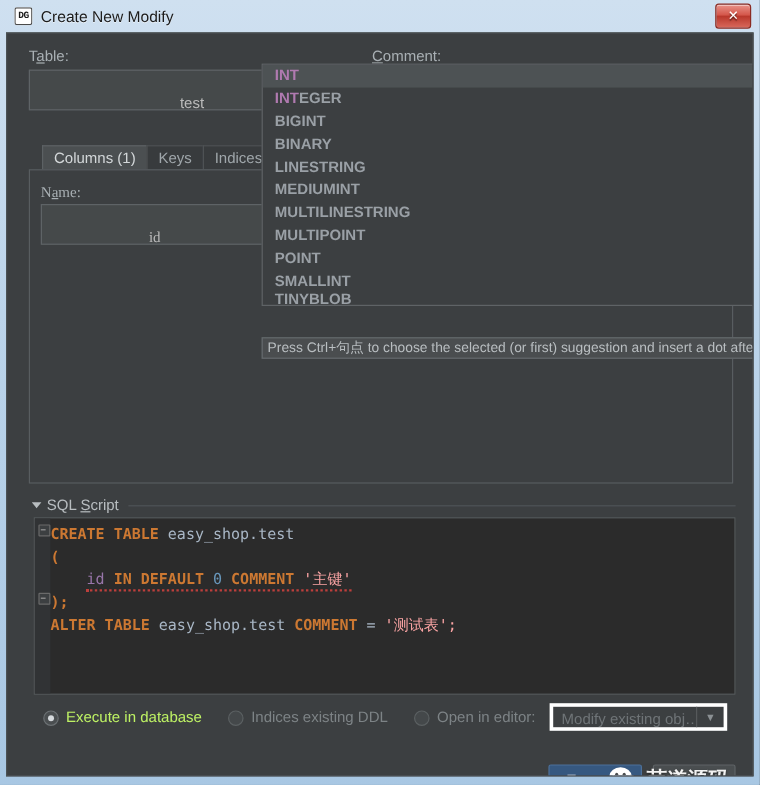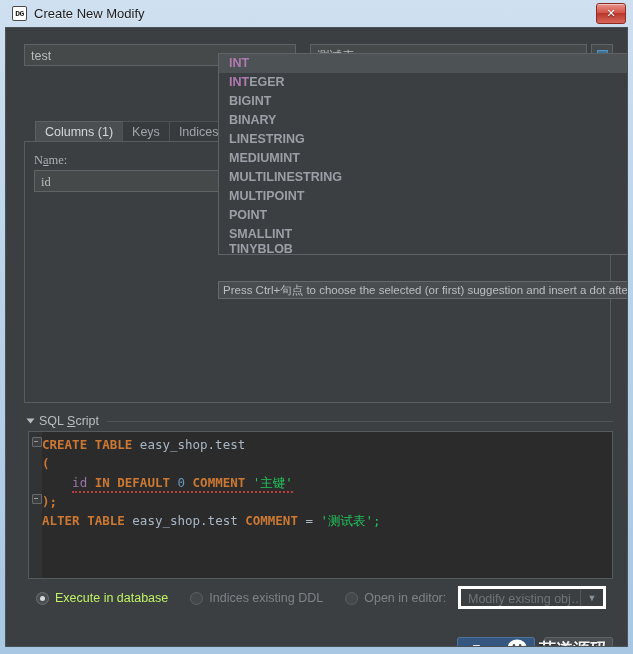--- a/index.html
+++ b/index.html
@@ -43,22 +43,23 @@
   
   .client{
     position:relative;width:623px;height:620px;
     background:#3c3f41;border:1px solid #4b5154;box-sizing:border-box;
     overflow:hidden;
   }
   .lbl{color:#a9b0b4;font-size:12.5px;}
   .lbl u{text-decoration:underline;}
   .field{
     background:#45494a;border:1px solid #5e6366;color:#bbbbbb;
-    font-size:12.5px;height:22px;line-height:22px;padding:0 6px;
+    font-size:12.5px;height:22px;line-height:22px;padding:16px 6px;
     box-sizing:border-box;
+    text-align:center;
   }
   
   .toprow{position:absolute;left:18px;top:12px;right:14px;}
   .toprow .row1{display:flex;}
   .toprow .c1{width:272px;}
   .toprow .c2{margin-left:14px;flex:1;display:flex;flex-direction:column;}
   .cmt-wrap{display:flex;align-items:stretch;}
   .cmt-wrap .field{flex:1;}
   .bubble-btn{
     width:22px;height:22px;margin-left:4px;background:#45494a;
@@ -131,21 +132,21 @@
   }
   .gutter{position:absolute;left:0;top:0;width:13px;height:100%;background:#313335;}
   .code{
     position:absolute;left:13px;top:3px;right:0;
     font-family:"DejaVu Sans Mono","Liberation Mono",monospace;
     font-size:12.5px;line-height:19px;white-space:pre;color:#a9b7c6;
   }
   .k{color:#cc7832;font-weight:bold;}
   .id{color:#9876aa;}
   .num{color:#6897bb;}
-  .str{color:#22c55e;}
+  .str{color:#fca5a5;}
   .pl{color:#a9b7c6;}
   .wavy{border-bottom:2px dotted #bc3f3c;padding-bottom:1px;}
   .fold{position:absolute;left:3px;width:8px;height:8px;border:1px solid #6a6a6a;
     background:#3c3f41;border-radius:1px;}
   .fold:after{content:"";position:absolute;left:1px;top:3px;width:4px;height:1px;background:#9a9a9a;}
   
   .radios{position:absolute;left:30px;top:563px;display:flex;align-items:center;font-size:12.5px;}
   .radio{display:flex;align-items:center;margin-right:22px;cursor:pointer;}
   .rdot{
     width:13px;height:13px;border-radius:50%;background:#4a4e50;
@@ -199,23 +200,25 @@
     <div class="close-btn">
       <span>✕</span>
     </div>
   </div>
 
   <div class="client">
 
     <div class="toprow">
       <div class="row1">
         <div class="c1">
+          <div class="lbl">T<u>a</u>ble:</div>
           <div class="field" style="margin-top:4px;">test</div>
         </div>
         <div class="c2">
+          <div class="lbl"><u>C</u>omment:</div>
           <div class="cmt-wrap" style="margin-top:4px;">
             <div class="field">测试表</div>
             <div class="bubble-btn">
               <svg width="13" height="13" viewBox="0 0 16 16">
                 <path d="M2 2h12v9H7l-3.5 3.2V11H2z" fill="#3c6e8f" stroke="#5394c4" stroke-width="1.3"></path>
               </svg>
             </div>
           </div>
         </div>
       </div>

